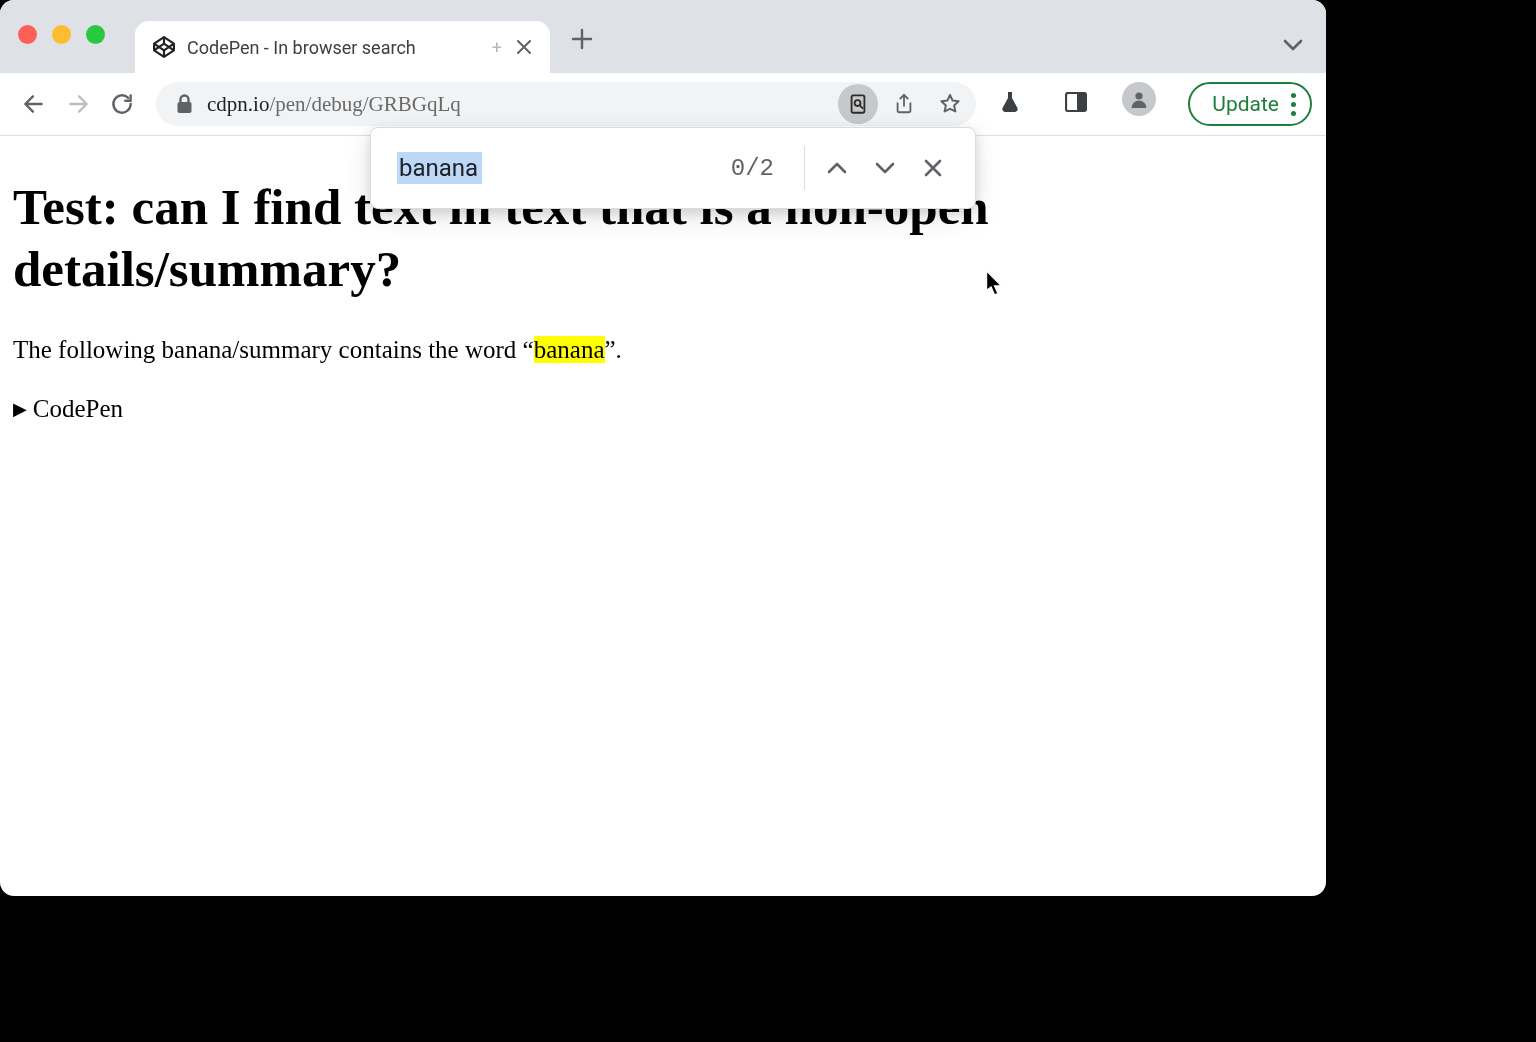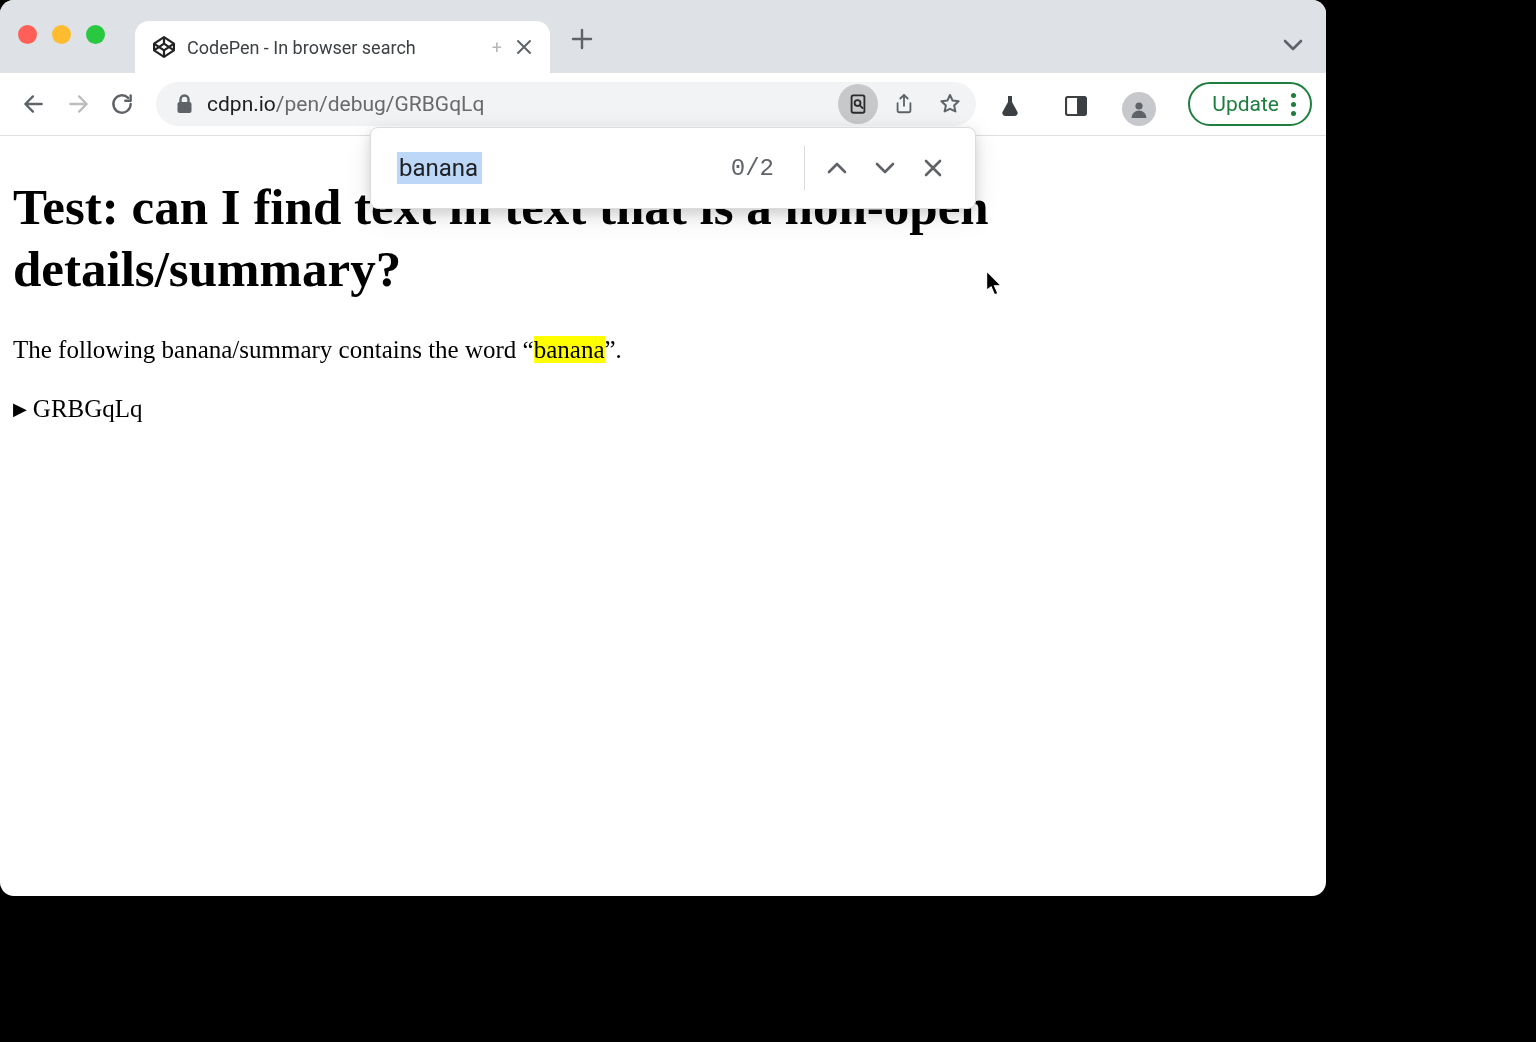--- a/index.html
+++ b/index.html
@@ -138,20 +138,21 @@
     }
     .lock-icon {
       color: #5f6368;
       margin-right: 14px;
       display: flex;
     }
     .url {
       font-size: 21px;
       color: #202124;
       white-space: nowrap;
+      font-family: Liberation Serif, serif;
     }
     .url .muted { color: #6a6a6a; }
     .addr-right {
       margin-left: auto;
       display: flex;
       align-items: center;
       gap: 6px;
     }
     .icon-btn {
       width: 40px;
@@ -162,21 +163,21 @@
       border-radius: 50%;
       cursor: pointer;
       color: #5f6368;
     }
     .icon-btn.active {
       background: #c7c8ca;
       color: #202124;
     }
     .toolbar-actions {
       display: flex;
-      align-items: flex-end;
+      align-items: flex-start;
       gap: 26px;
     }
     .profile-circle {
       width: 34px;
       height: 34px;
       border-radius: 50%;
       background: #c6c8cb;
       display: flex;
       align-items: center;
       justify-content: center;
@@ -413,21 +414,21 @@
     </div>
   </div>
 
   <div class="content">
     <h1 class="page-heading">Test: can I find text in text that is a non-open details/summary?</h1>
     <p class="para">
       <span>The following banana/summary contains the word “</span><span class="highlight">banana</span><span>”.</span>
     </p>
     <div class="details-row">
       <span class="disclosure-triangle">▶</span>
-      <span>GRBGqLq</span>
+      <span>CodePen</span>
     </div>
   </div>
 
   <div class="find-bar">
     <span class="find-input">banana</span>
     <span class="find-count">0/2</span>
     <div class="find-sep"></div>
     <div class="find-btn">
       <svg width="22" height="22" viewBox="0 0 22 22">
           <path d="M3 15l8-8 8 8" stroke="#5f6368" stroke-width="2.6" fill="none" stroke-linecap="round" stroke-linejoin="round"></path>

